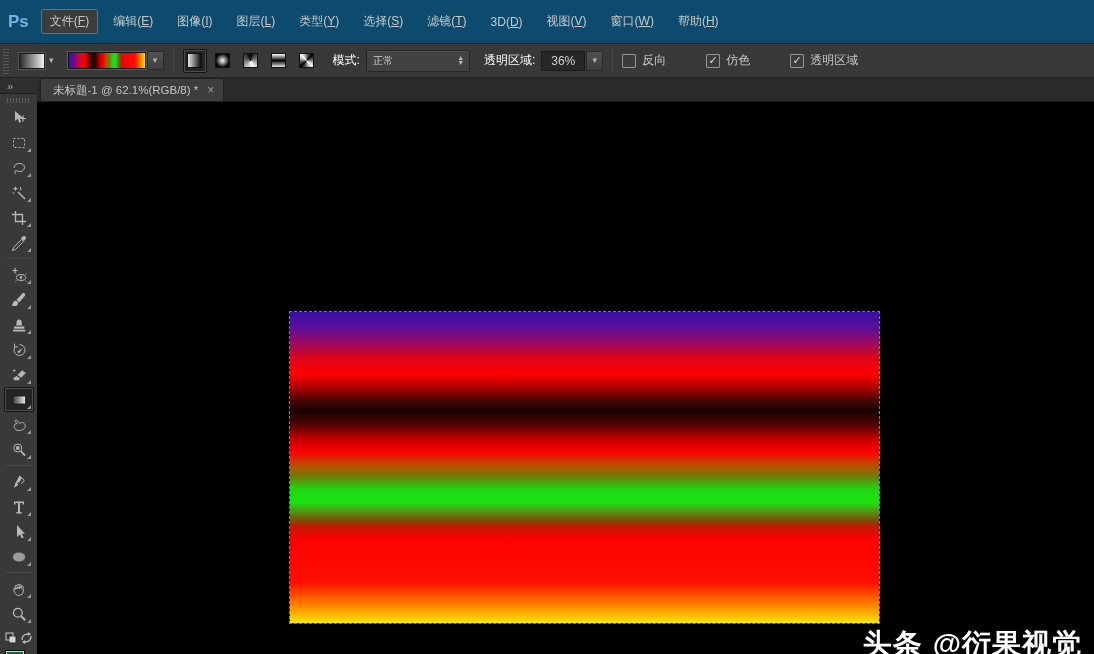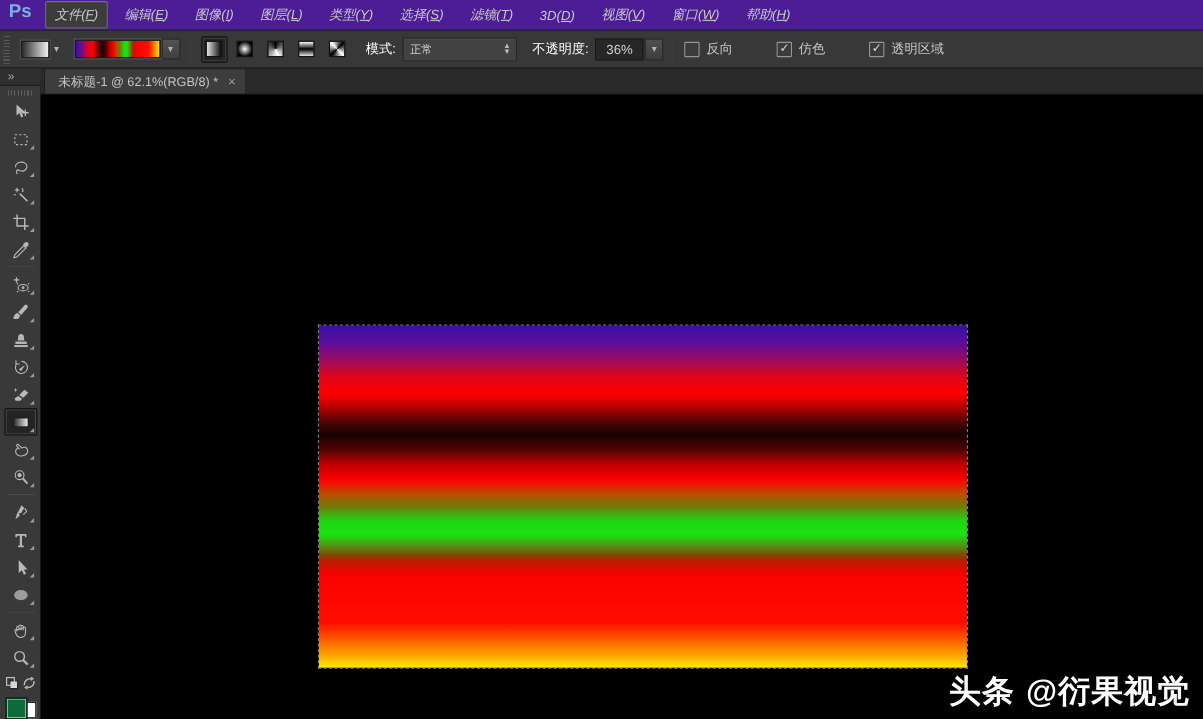--- a/index.html
+++ b/index.html
@@ -1,23 +1,23 @@
 <!DOCTYPE html>
 <html><head>
 <meta charset="utf-8">
 <style>
   * { margin:0; padding:0; box-sizing:border-box; }
   html,body { width:1094px; height:654px; overflow:hidden; background:#000;
     font-family:"Liberation Sans","DejaVu Sans",sans-serif; -webkit-font-smoothing:antialiased; }
 
   
-  .menu-bar { height:28px; background:#4c1d95; display:flex; align-items:flex-start;
+  .menu-bar { height:44px; background:#0c4a6e; display:flex; align-items:center;
     border-bottom:1px solid #1c1c1c; }
   .ps-logo { font-size:17px; font-weight:bold; color:#7ab0e2; padding:0 9px 0 8px; letter-spacing:0; }
-  .menu-items { display:flex; align-items:center; height:100%;font-style:italic; }
+  .menu-items { display:flex; align-items:center; height:100%; }
   .menu-item { color:#c9c9c9; font-size:12px; padding:3px 8px; margin:0 3px; cursor:default;
     white-space:nowrap; border:1px solid transparent; border-radius:2px; }
   .menu-item.active { background:#3c3c3c; border:1px solid #6f6f6f; }
   .menu-item u { text-decoration:underline; }
 
   
   .options-bar { height:34px; background:#383838; border-bottom:1px solid #222;
     display:flex; align-items:center; gap:0; }
   .bar-grip { width:6px; height:26px; margin:0 6px 0 3px;
     background:repeating-linear-gradient(0deg,#585858 0 1px,transparent 1px 3px); }
@@ -154,21 +154,21 @@
 
   <span class="opt-label">模式:</span>
   <div class="mode-select">
     <span class="mode-value">正常</span>
     <span class="spinner">
       <span>▴</span>
         <span>▾</span>
     </span>
   </div>
 
-  <span class="opt-label">不透明度:</span>
+  <span class="opt-label">透明区域:</span>
   <div class="opacity-box">36%</div>
   <div class="opacity-dd">
     <span class="dd-arrow">▾</span>
   </div>
 
   <div class="v-sep"></div>
 
   <div class="checkboxes" id="checkboxes">
       <div class="check-group">
         <span class="checkbox"></span>

